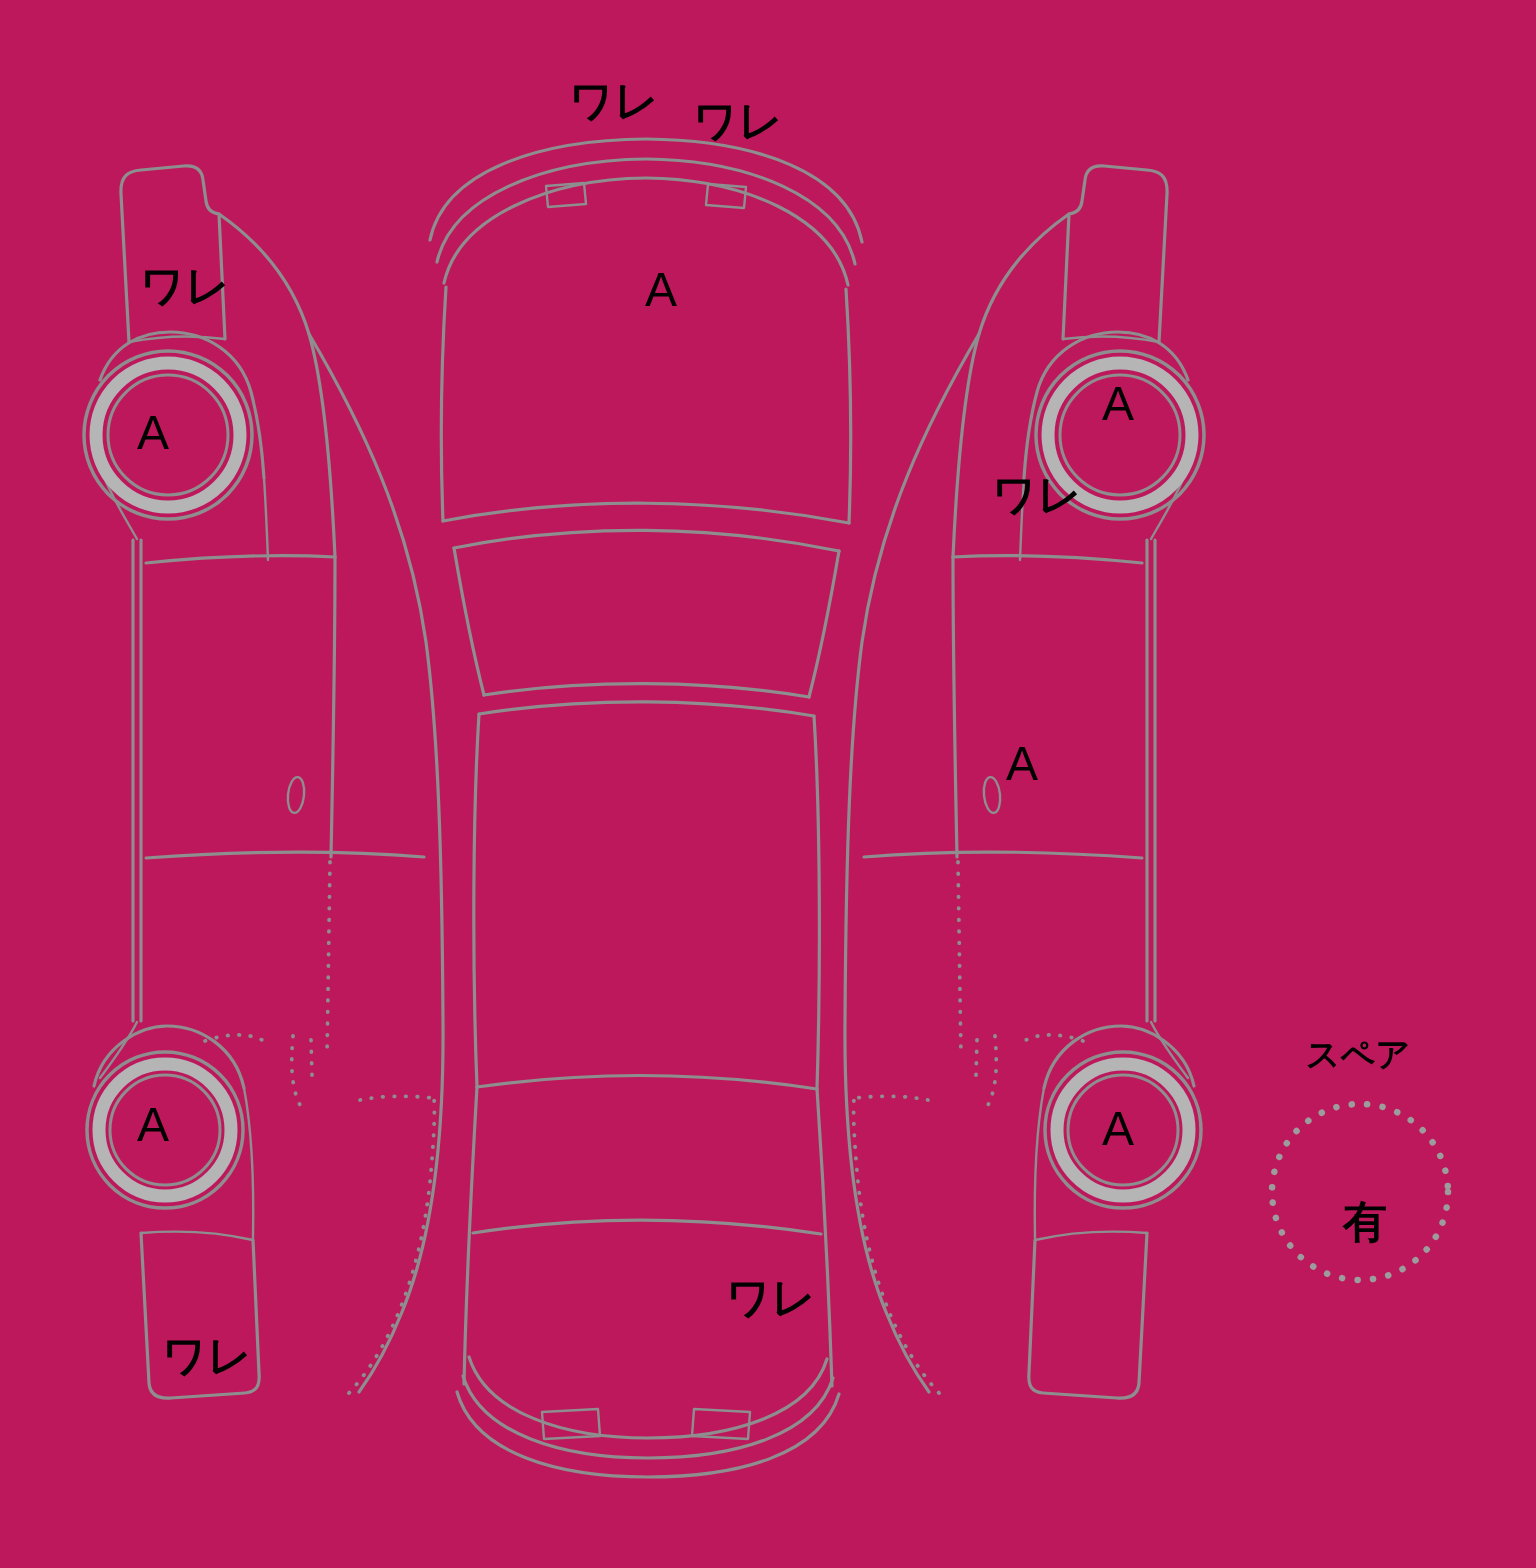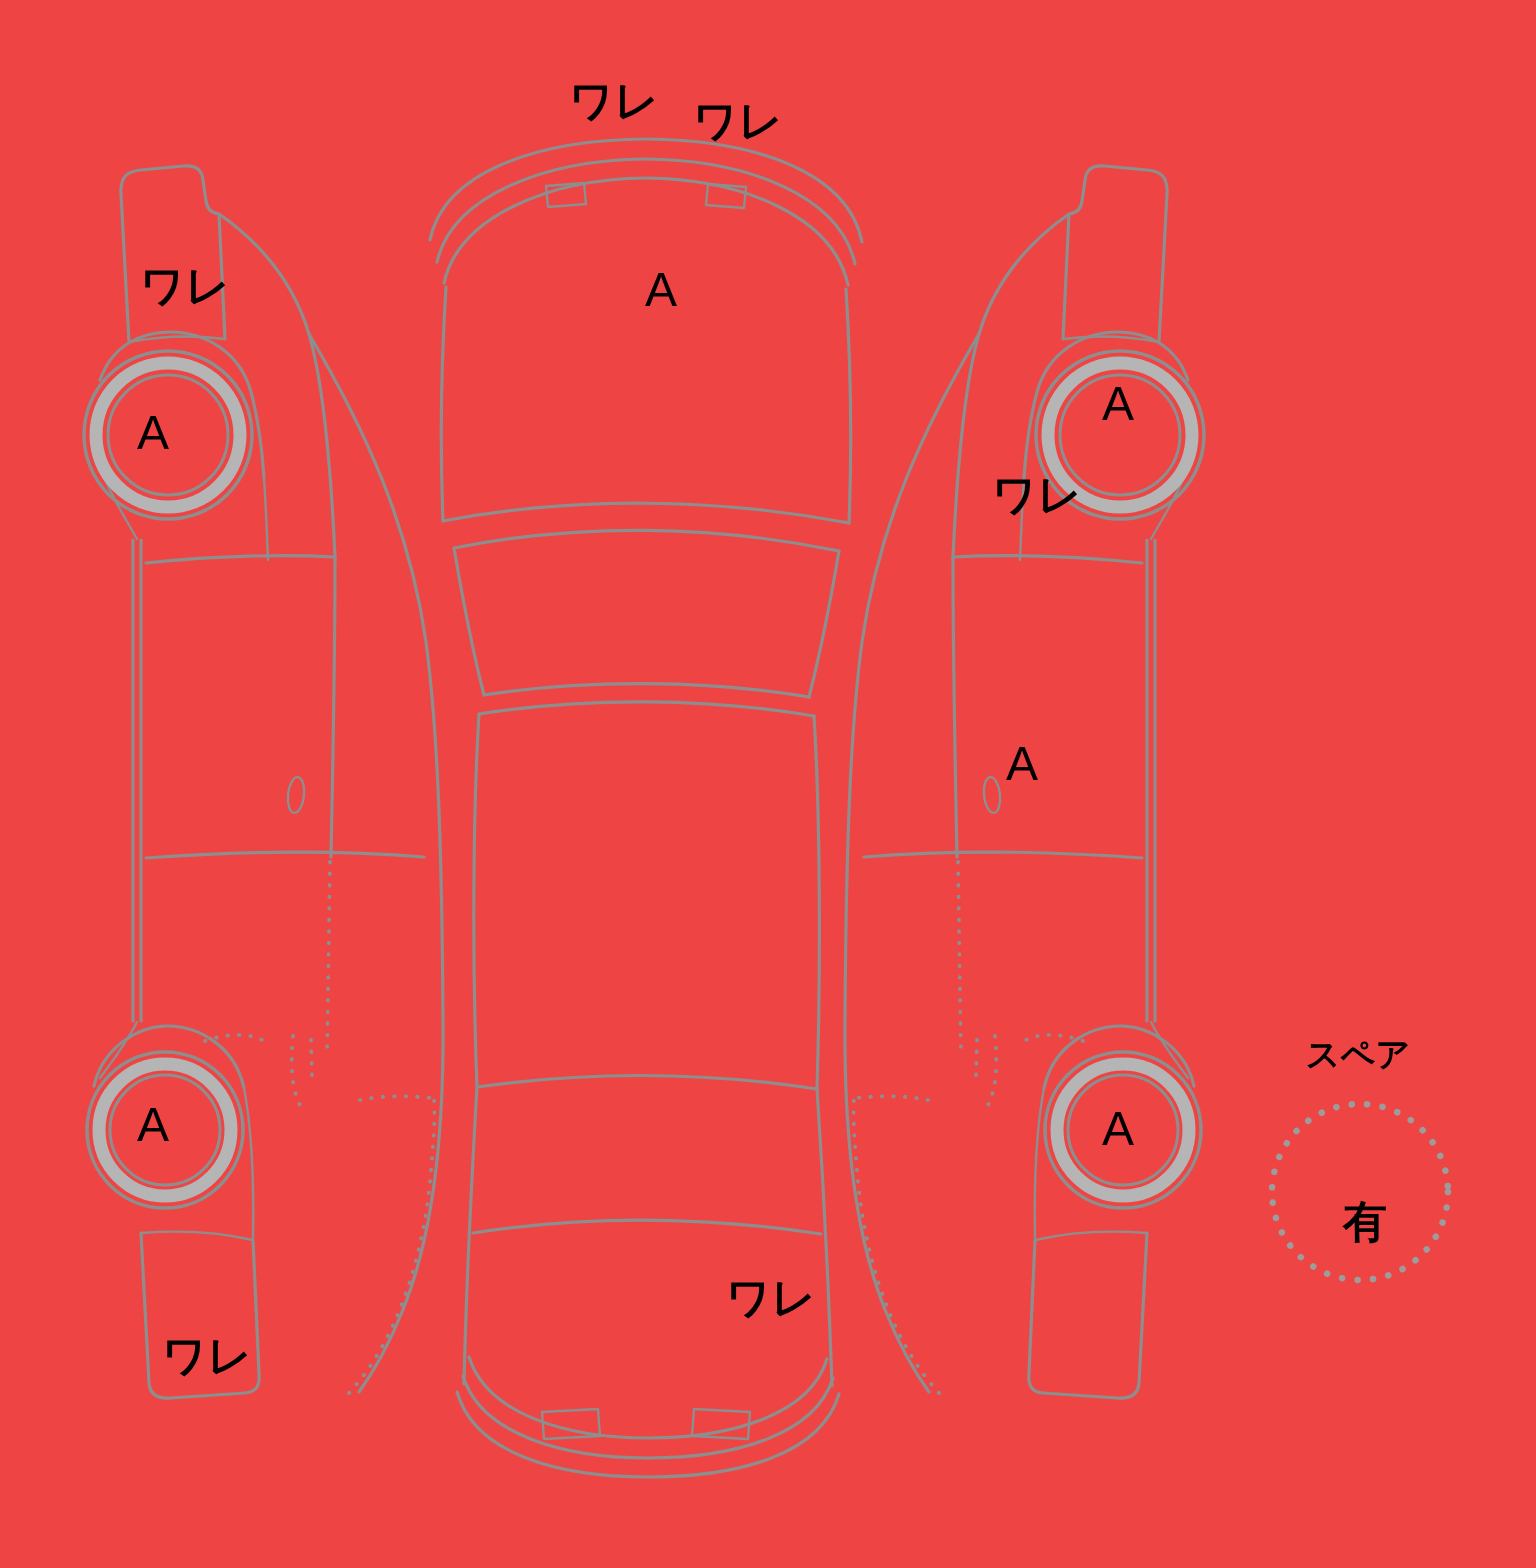--- a/index.html
+++ b/index.html
@@ -1,19 +1,19 @@
 <!DOCTYPE html>
 <html><head>
 <meta charset="utf-8">
 <style>
   html,body{margin:0;padding:0;background:#ffffff;}
   .stage{
     position:relative;
     width:1536px;height:1568px;
-    background:#ef4444;
+    background:#be185d;
     font-family:"Liberation Sans","DejaVu Sans",sans-serif;
     overflow:hidden;
   }
   svg{position:absolute;left:0;top:0;}
   .ink{
     fill:none;
     stroke:var(--ink,#8e8e8e);
     stroke-width:3.2;
     stroke-linecap:round;
     stroke-linejoin:round;

